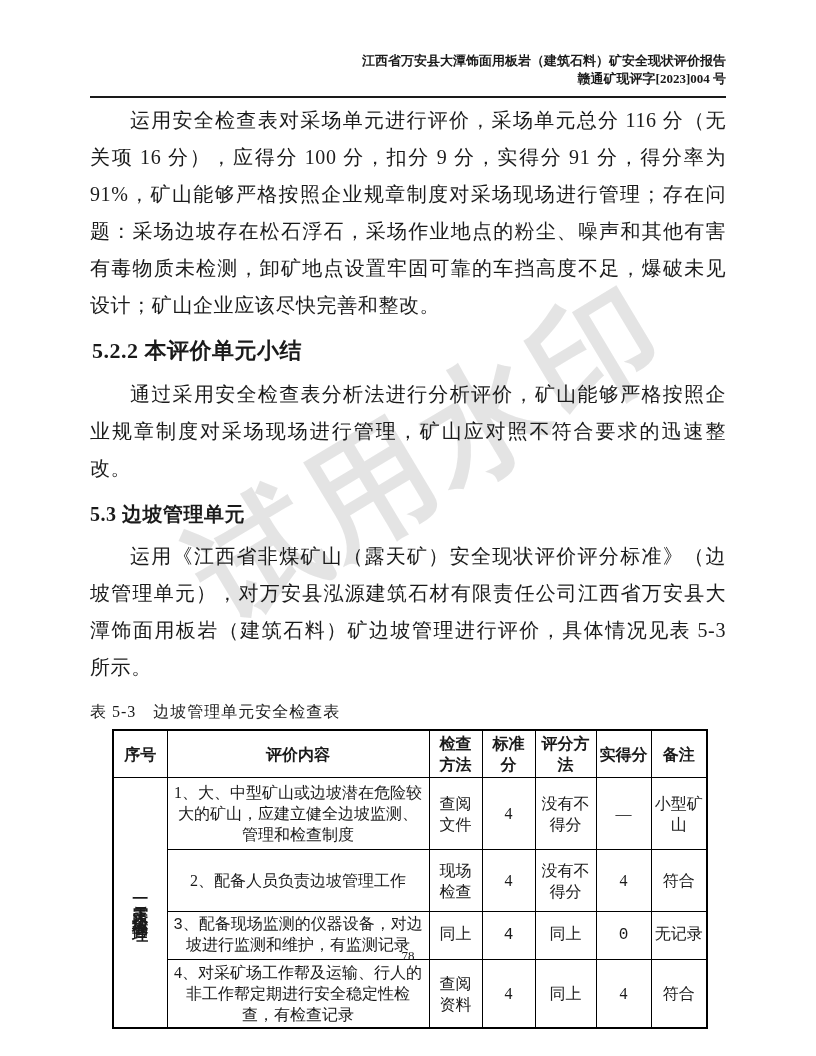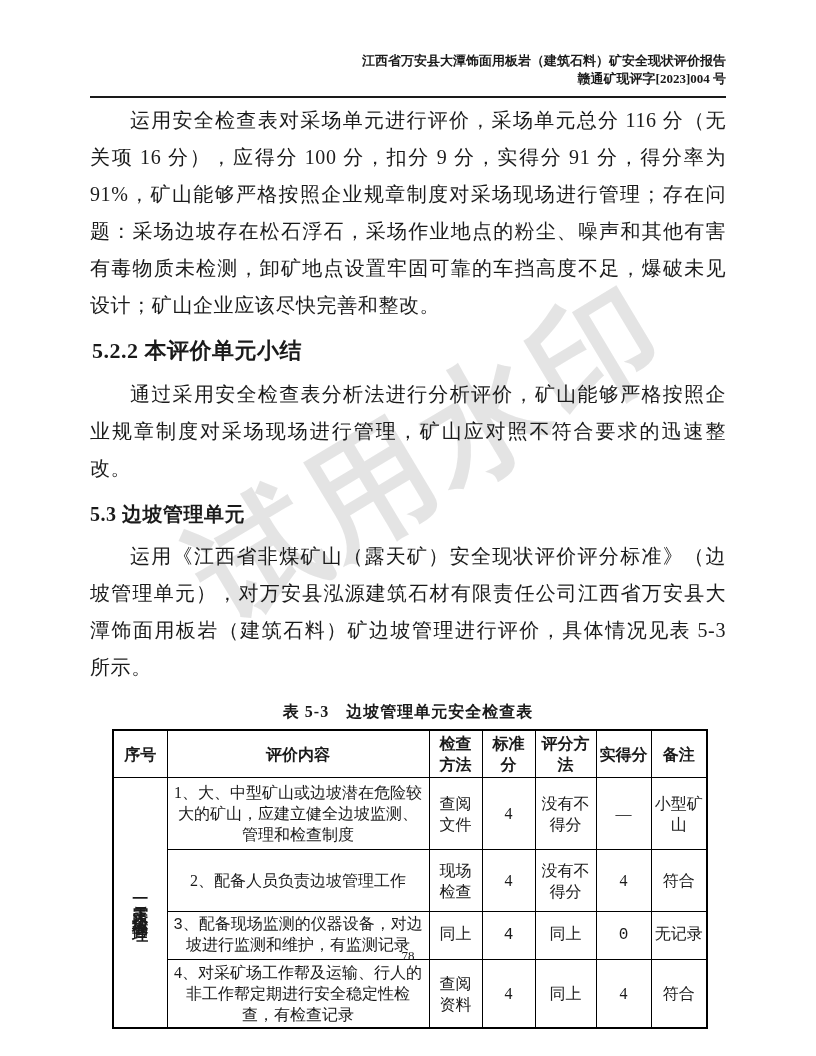--- a/index.html
+++ b/index.html
@@ -58,23 +58,22 @@
     margin: 12px 0 10px 2px;
     letter-spacing: 0.5px;
   }
   .h-sec {
     font-size: 20px;
     font-weight: bold;
     margin: 14px 0 10px 0;
     letter-spacing: 0.5px;
   }
   .table-caption {
-    text-align: center;
     font-size: 16px;
-    font-weight: bold;
+    font-weight: normal;
     margin: 16px 0 6px 0;
     letter-spacing: 1px;
   }
   table.checklist {
     border-collapse: collapse;
     width: 594px;
     margin-left: 22px;
     border: 2px solid #000;
     font-size: 16px;
     table-layout: fixed;

